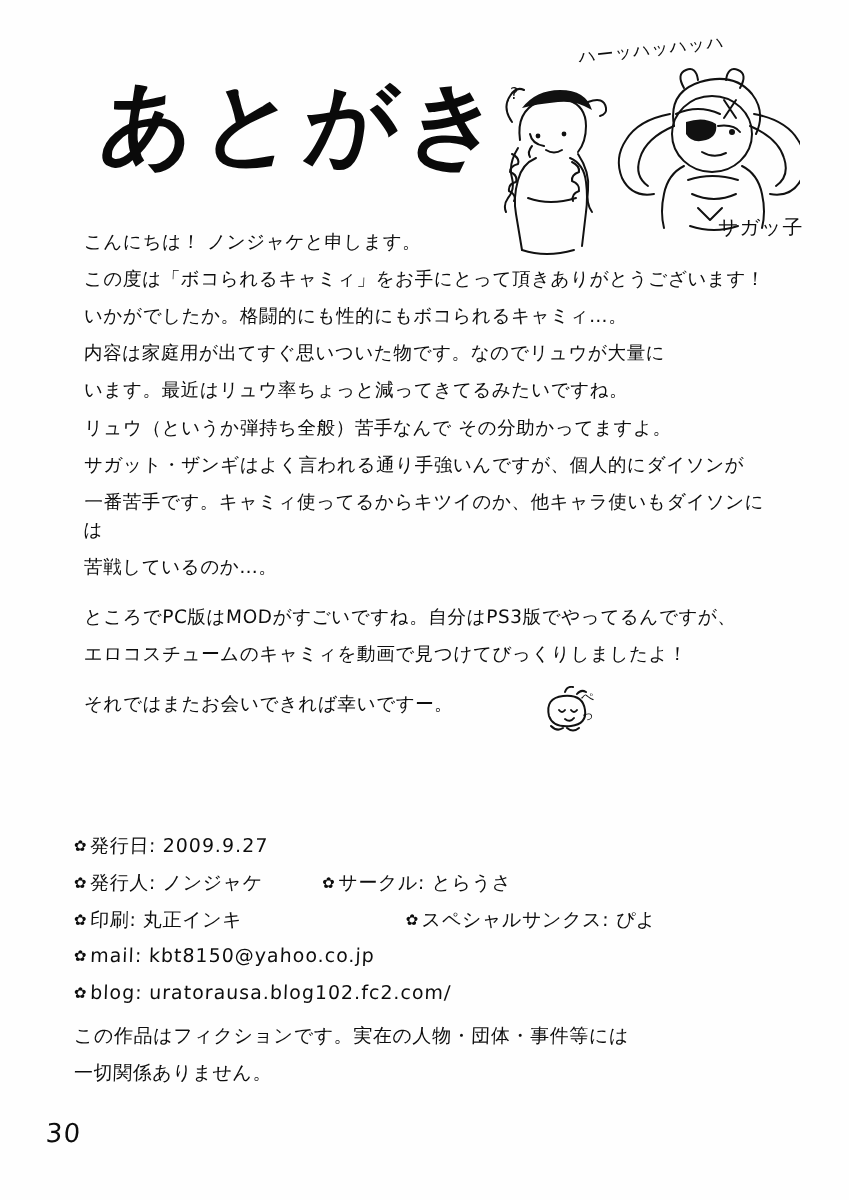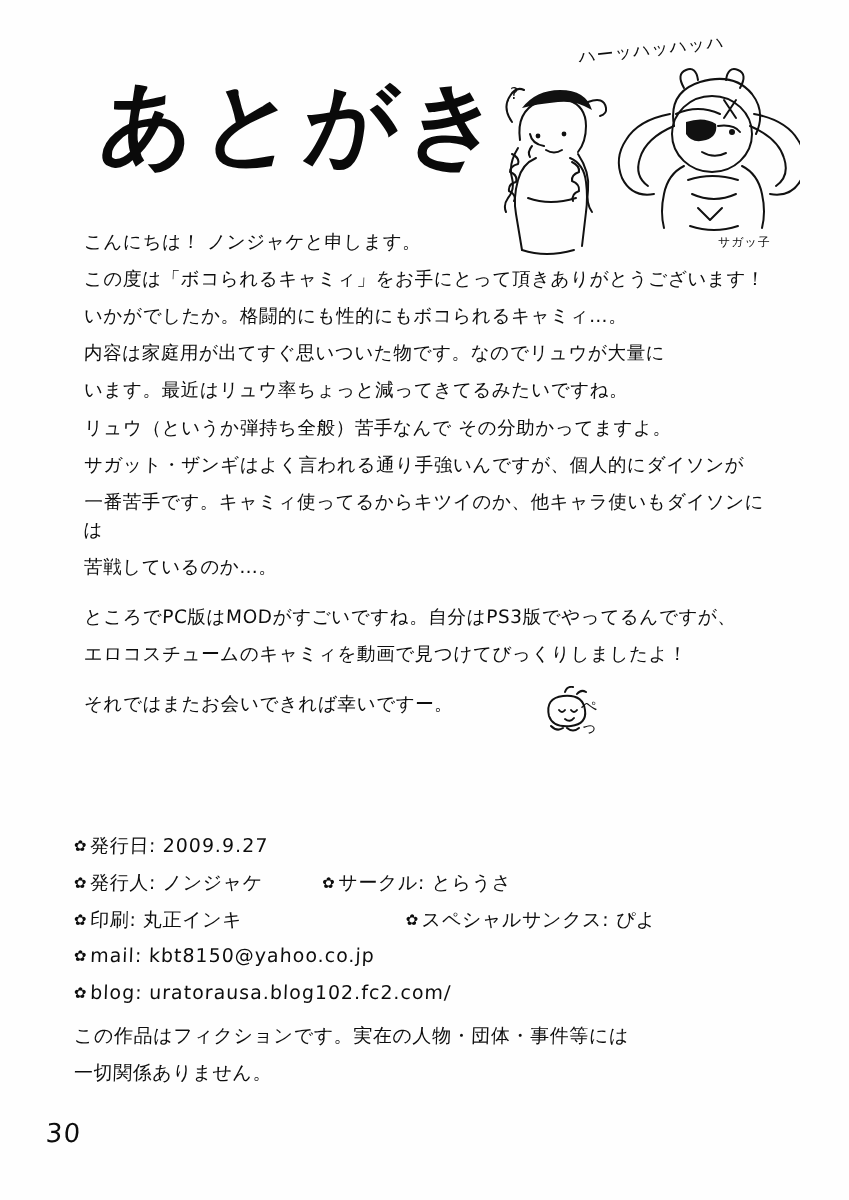--- a/index.html
+++ b/index.html
@@ -48,22 +48,22 @@
     left: 118px;
     top: 8px;
     font-size: 17px;
     letter-spacing: 1px;
     transform: rotate(-6deg);
     white-space: nowrap;
   }
   .sagakko {
     position: absolute;
     left: 258px;
-    top: 204px;
-    font-size: 12px;
+    top: 184px;
+    font-size: 20px;
     letter-spacing: 1px;
     white-space: nowrap;
   }
   .qmark {
     position: absolute;
     left: 50px;
     top: 54px;
     font-size: 16px;
   }
 
@@ -93,22 +93,22 @@
   .blob {
     position: absolute;
     left: 537px;
     top: 686px;
     width: 70px;
     height: 50px;
   }
   .pe-text {
     position: absolute;
     left: 44px;
-    top: 10px;
-    font-size: 16px;
+    top: 2px;
+    font-size: 13px;
   }
 
   
   .colophon {
     position: absolute;
     left: 74px;
     top: 830px;
     width: 720px;
   }
   .colophon .row {

